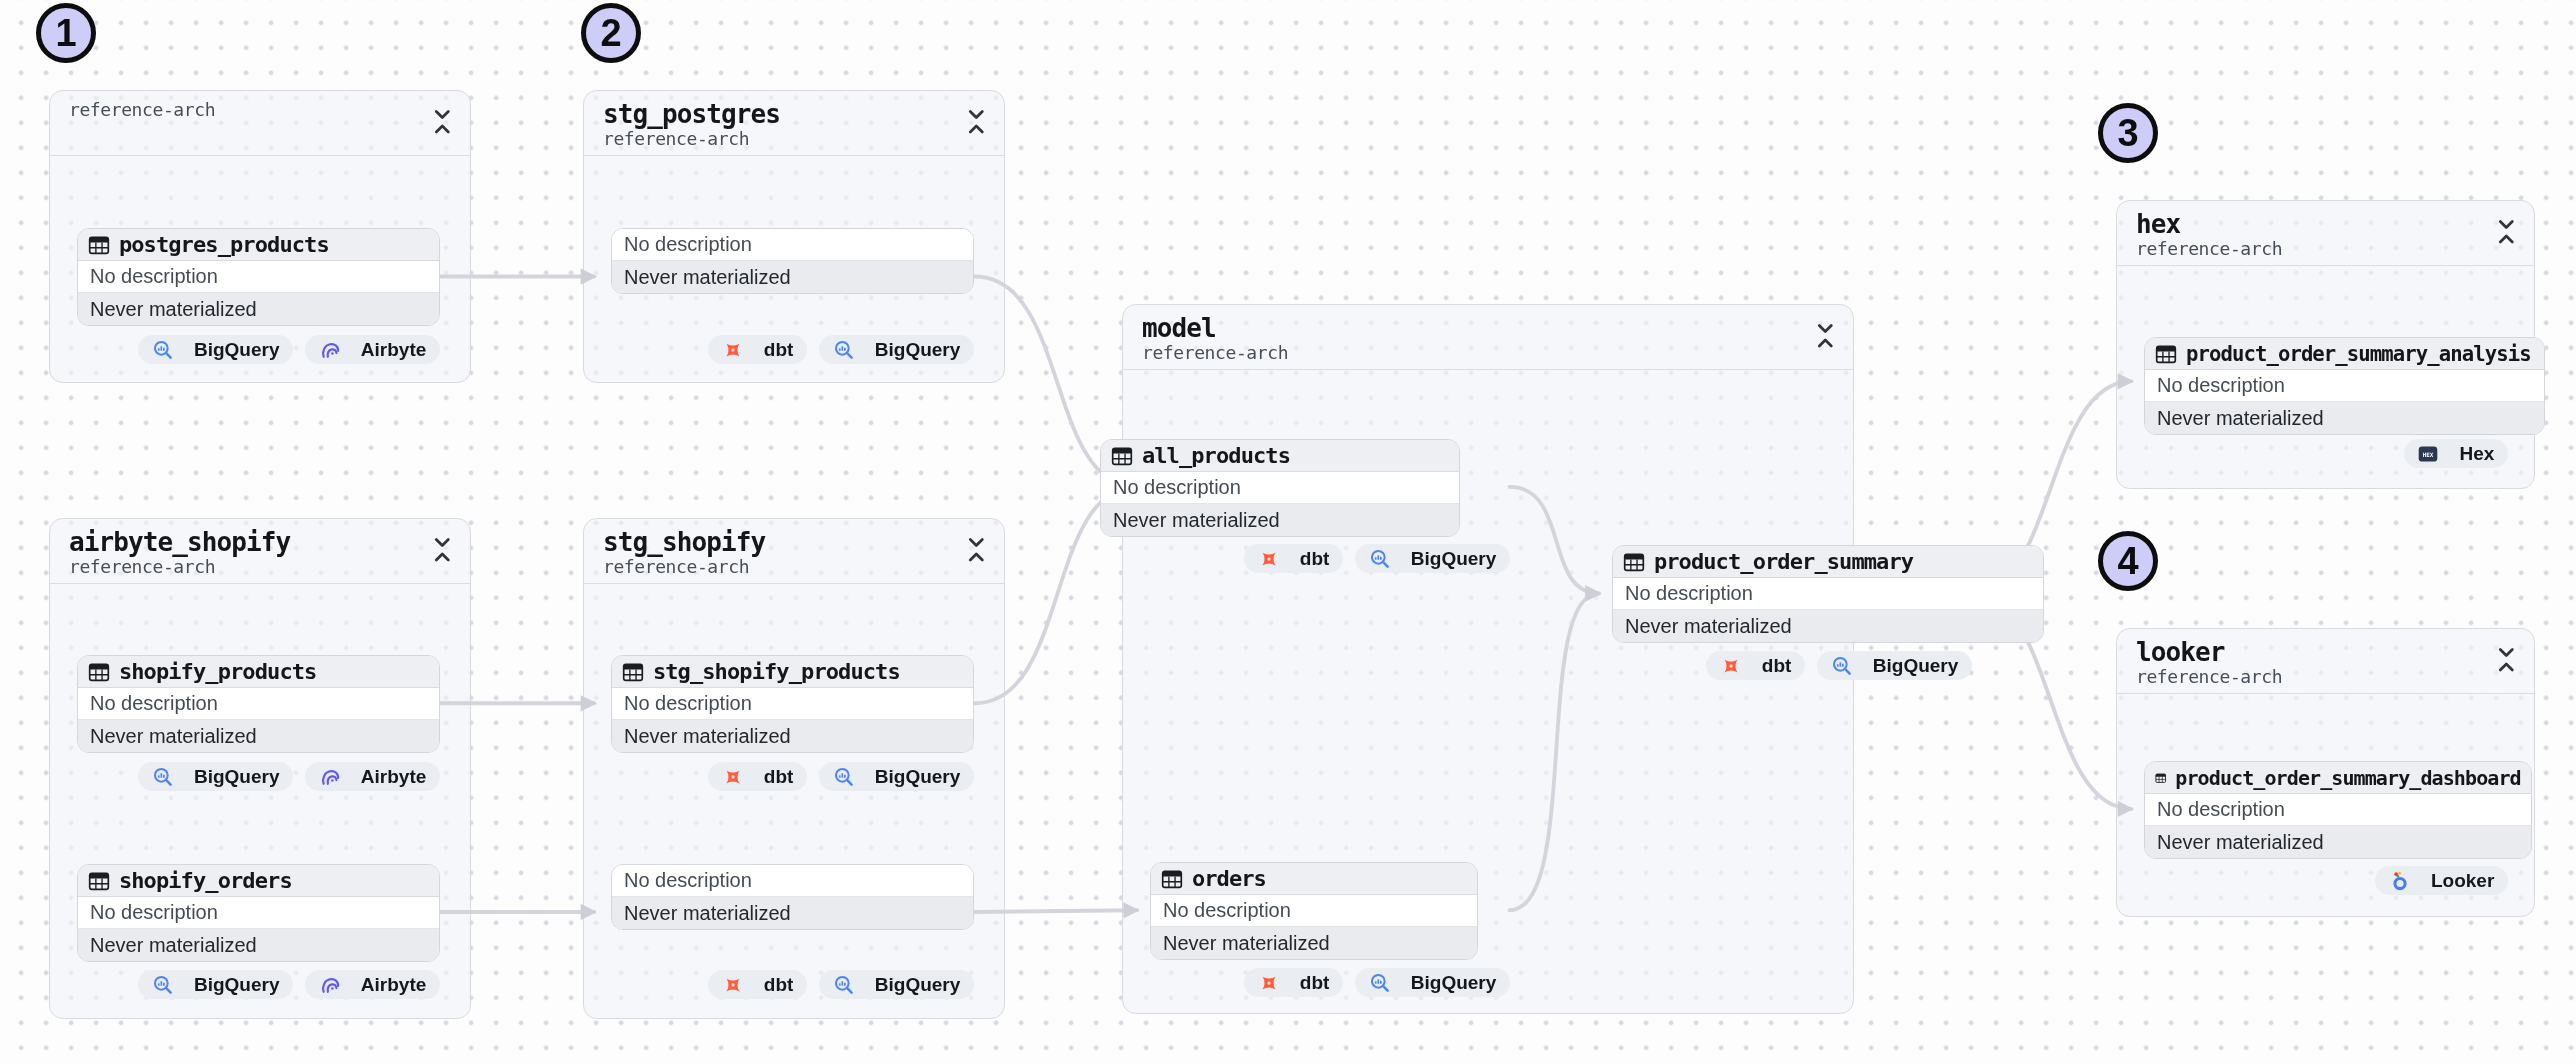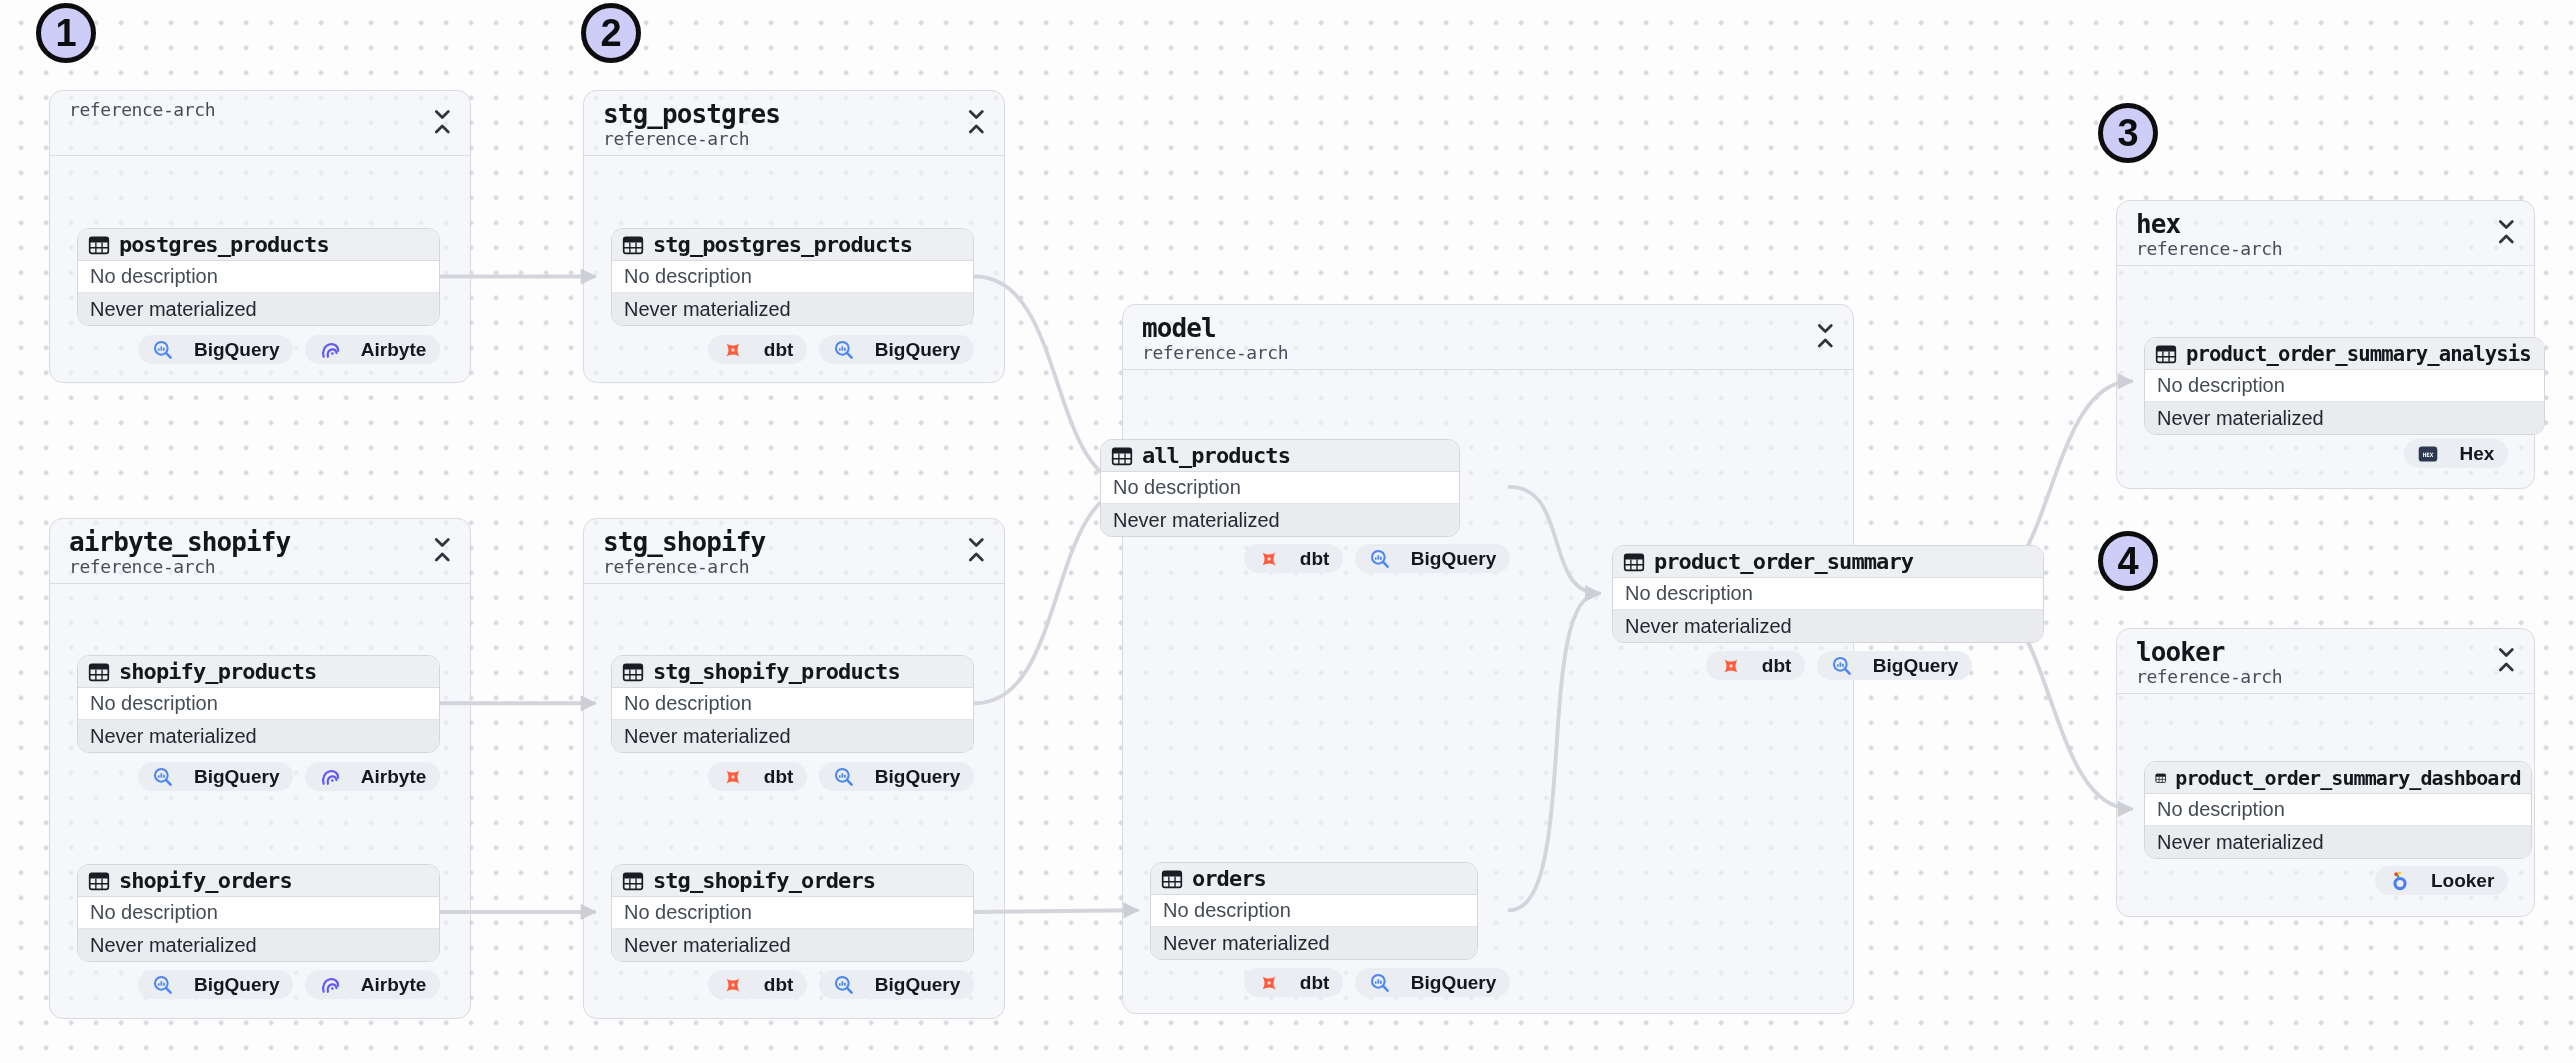--- a/index.html
+++ b/index.html
@@ -192,30 +192,20 @@
       <svg width="22" height="22" viewBox="0 0 26 26">
           <path d="M5.5 21 C3.5 14.5 6.5 7.5 13 6.2 C18.5 5.1 23 9 22.5 14" fill="none" stroke="#6159f5" stroke-width="2.6" stroke-linecap="round"></path>
           <path d="M10.5 21 C9.5 16.5 11.5 13 15 12.3 C18 11.7 20.5 13.8 20.6 16.6" fill="none" stroke="#6159f5" stroke-width="2.6" stroke-linecap="round"></path>
           <circle cx="15.8" cy="17.2" r="1.5" fill="#6159f5"></circle>
         </svg>
       <span>Airbyte</span>
     </span>
   </div>
 
   <div class="card" style="left:611px;top:228px">
-    <div class="row title">
-      <svg width="22" height="22" viewBox="0 0 26 26">
-          <path d="M2 6.5 A2.5 2.5 0 0 1 4.5 4 h17 A2.5 2.5 0 0 1 24 6.5 V10 H2 Z" fill="#1a1d22"></path>
-          <rect x="2" y="4" width="22" height="19" rx="2.5" fill="none" stroke="#1a1d22" stroke-width="2"></rect>
-          <line x1="2" y1="16.2" x2="24" y2="16.2" stroke="#1a1d22" stroke-width="1.6"></line>
-          <line x1="9.3" y1="10" x2="9.3" y2="23" stroke="#1a1d22" stroke-width="1.6"></line>
-          <line x1="16.6" y1="10" x2="16.6" y2="23" stroke="#1a1d22" stroke-width="1.6"></line>
-        </svg>
-      <span>stg_postgres_products</span>
-    </div>
     <div class="row desc">No description</div>
     <div class="row mat">Never materialized</div>
   </div>
   <div class="badges" style="left:611px;top:335px;width:363px">
     <span class="badge">
       <svg width="22" height="22" viewBox="0 0 26 26">
           <g transform="rotate(45 13 13)">
             <path d="M13 2 C14.2 7.8 18.2 11.8 24 13 C18.2 14.2 14.2 18.2 13 24 C11.8 18.2 7.8 14.2 2 13 C7.8 11.8 11.8 7.8 13 2 Z" fill="#ff5b3c"></path>
           </g>
           <circle cx="13" cy="13" r="2" fill="#ffd9cf"></circle>
@@ -334,30 +324,20 @@
           <line x1="16.8" y1="16.8" x2="22" y2="22" stroke="#4b86f2" stroke-width="3" stroke-linecap="round"></line>
           <line x1="8" y1="11" x2="8" y2="13.8" stroke="#4b86f2" stroke-width="2"></line>
           <line x1="11" y1="8.6" x2="11" y2="13.8" stroke="#4b86f2" stroke-width="2"></line>
           <line x1="14" y1="10.2" x2="14" y2="13.8" stroke="#4b86f2" stroke-width="2"></line>
         </svg>
       <span>BigQuery</span>
     </span>
   </div>
 
   <div class="card" style="left:611px;top:864px">
-    <div class="row title">
-      <svg width="22" height="22" viewBox="0 0 26 26">
-          <path d="M2 6.5 A2.5 2.5 0 0 1 4.5 4 h17 A2.5 2.5 0 0 1 24 6.5 V10 H2 Z" fill="#1a1d22"></path>
-          <rect x="2" y="4" width="22" height="19" rx="2.5" fill="none" stroke="#1a1d22" stroke-width="2"></rect>
-          <line x1="2" y1="16.2" x2="24" y2="16.2" stroke="#1a1d22" stroke-width="1.6"></line>
-          <line x1="9.3" y1="10" x2="9.3" y2="23" stroke="#1a1d22" stroke-width="1.6"></line>
-          <line x1="16.6" y1="10" x2="16.6" y2="23" stroke="#1a1d22" stroke-width="1.6"></line>
-        </svg>
-      <span>stg_shopify_orders</span>
-    </div>
     <div class="row desc">No description</div>
     <div class="row mat">Never materialized</div>
   </div>
   <div class="badges" style="left:611px;top:970px;width:363px">
     <span class="badge">
       <svg width="22" height="22" viewBox="0 0 26 26">
           <g transform="rotate(45 13 13)">
             <path d="M13 2 C14.2 7.8 18.2 11.8 24 13 C18.2 14.2 14.2 18.2 13 24 C11.8 18.2 7.8 14.2 2 13 C7.8 11.8 11.8 7.8 13 2 Z" fill="#ff5b3c"></path>
           </g>
           <circle cx="13" cy="13" r="2" fill="#ffd9cf"></circle>

